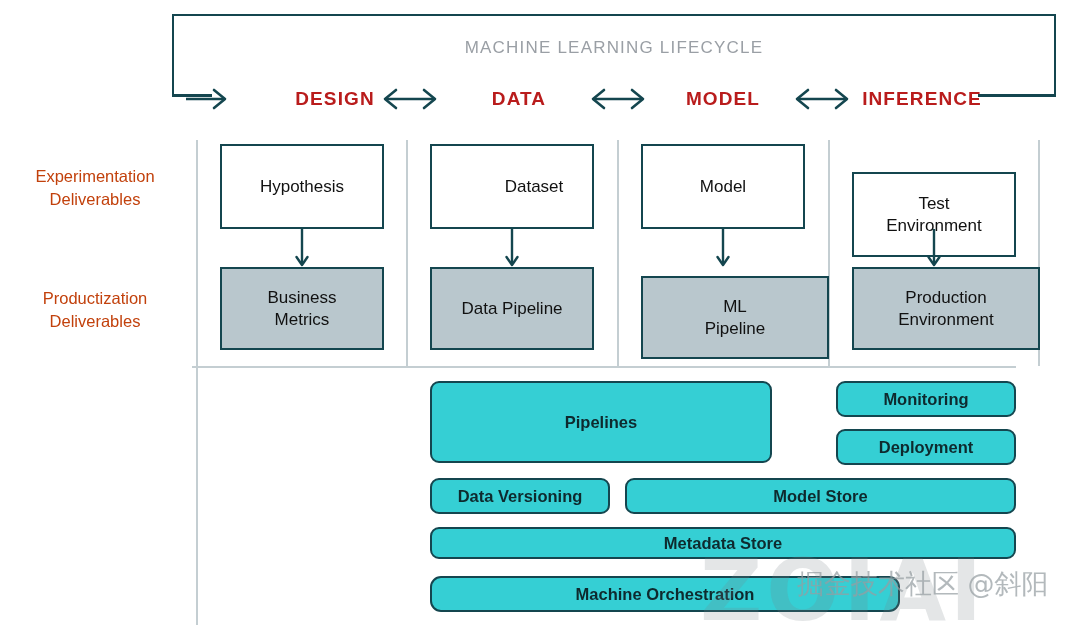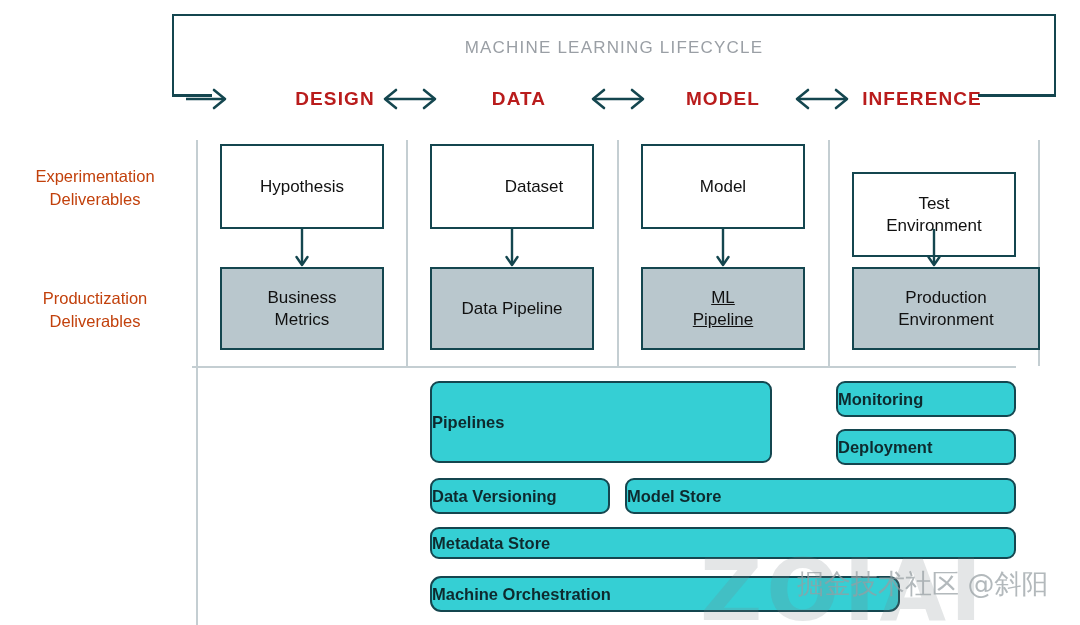--- a/index.html
+++ b/index.html
@@ -69,21 +69,21 @@
 
   .arrow-down{position:absolute;width:14px;}
   .arrow-down svg{display:block;}
 
   
   .pill{
     position:absolute;box-sizing:border-box;
     background:#35cfd4;
     border:2.5px solid #14464f;
     border-radius:9px;
-    display:flex;align-items:center;justify-content:flex-start;
+    display:flex;align-items:center;justify-content:center;
     font-size:16.5px;font-weight:600;color:#0e2a2e;
     text-align:center;
   }
 
   
   .wm-big{
     position:absolute;left:700px;top:540px;
     font-size:86px;font-weight:700;letter-spacing:4px;
     color:rgba(120,130,135,0.20);
     white-space:nowrap;pointer-events:none;
@@ -174,21 +174,21 @@
       </div>
       <div class="arrow-down" style="left: 505px; top: 229px; height: 38px;">
         <svg width="14" height="38" viewBox="0 0 14 38">
           <line x1="7" y1="0" x2="7" y2="35" stroke="#14464F" stroke-width="2.4"></line>
           <polyline points="1.5,28 7,36 12.5,28" fill="none" stroke="#14464F" stroke-width="2.4" stroke-linecap="round" stroke-linejoin="round"></polyline>
         </svg>
       </div>
       <div class="dbox white" style="left: 641px; top: 144px; width: 164px; height: 85px;">
         <span>Model</span>
       </div>
-      <div class="dbox grey" style="left: 641px; top: 267px; width: 164px; height: 83px; text-decoration: underline;">
+      <div class="dbox grey" style="left: 641px; top: 276px; width: 188px; height: 83px;">
         <span>ML<br>Pipeline</span>
       </div>
       <div class="arrow-down" style="left: 716px; top: 229px; height: 38px;">
         <svg width="14" height="38" viewBox="0 0 14 38">
           <line x1="7" y1="0" x2="7" y2="35" stroke="#14464F" stroke-width="2.4"></line>
           <polyline points="1.5,28 7,36 12.5,28" fill="none" stroke="#14464F" stroke-width="2.4" stroke-linecap="round" stroke-linejoin="round"></polyline>
         </svg>
       </div>
       <div class="dbox white" style="left: 852px; top: 144px; width: 164px; height: 85px; margin-top: 28px;">
         <span>Test<br>Environment</span>

